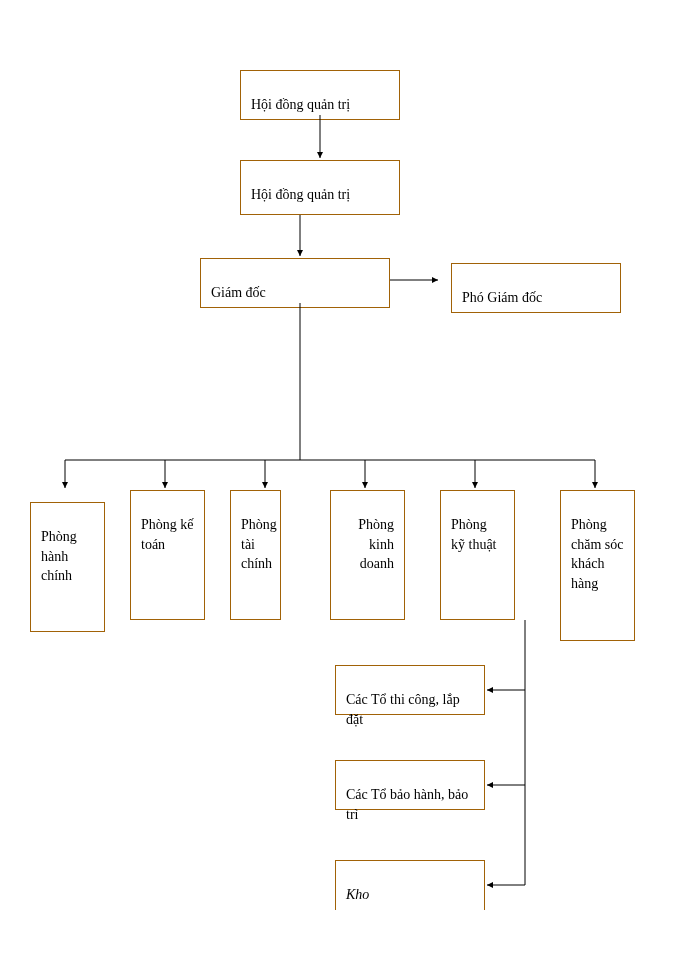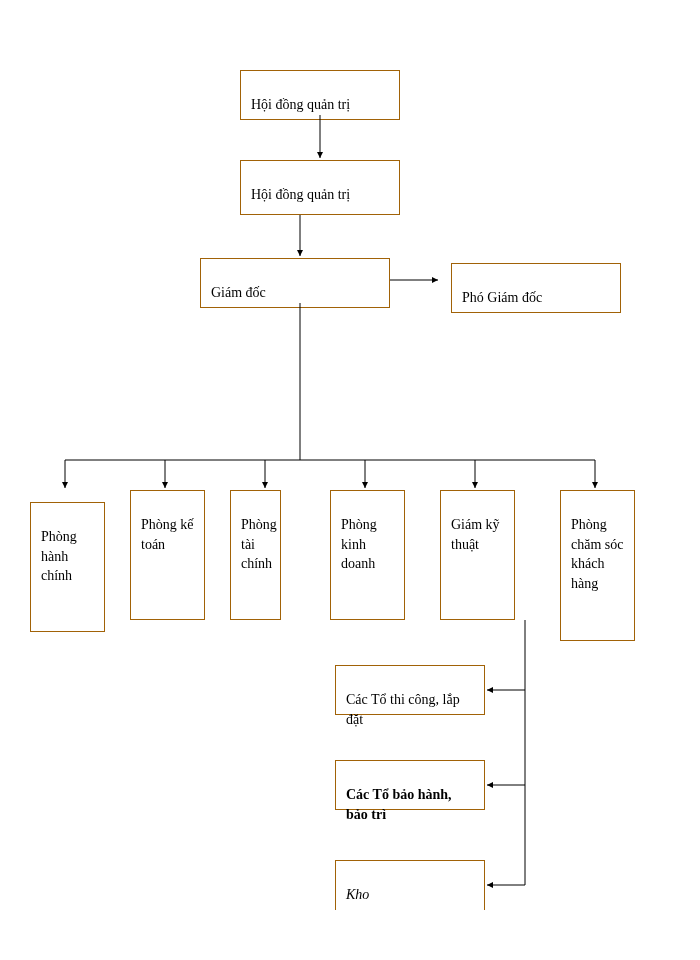--- a/index.html
+++ b/index.html
@@ -49,37 +49,37 @@
 </div>
 
 <div class="box" style="left:130px; top:490px; width:75px; height:130px;">
   <span>Phòng kế toán</span>
 </div>
 
 <div class="box" style="left:230px; top:490px; width:51px; height:130px;">
   <span>Phòng tài chính</span>
 </div>
 
-<div class="box" style="left:330px; top:490px; width:75px; height:130px;">
+<div class="box" style="left:330px; top:490px; width:75px; height:130px;text-align:right;">
   <span>Phòng kinh doanh</span>
 </div>
 
 <div class="box" style="left:440px; top:490px; width:75px; height:130px;">
-  <span>Giám kỹ thuật</span>
+  <span>Phòng kỹ thuật</span>
 </div>
 
 <div class="box" style="left:560px; top:490px; width:75px; height:151px;">
   <span>Phòng chăm sóc khách hàng</span>
 </div>
 
 <div class="box" style="left:335px; top:665px; width:150px; height:50px;">
   <span>Các Tổ thi công, lắp đặt</span>
 </div>
 
-<div class="box" style="left:335px; top:760px; width:150px; height:32px;font-weight:bold;">
+<div class="box" style="left:335px; top:760px; width:150px; height:32px;">
   <span>Các Tổ bảo hành, bảo trì</span>
 </div>
 
 <div class="box" style="left:335px; top:860px; width:150px; height:50px; border-bottom:none;font-style:italic;">
   <span>Kho</span>
 </div>
 
 <svg class="arrows">
   <defs>
     <marker id="arrowhead" markerWidth="8" markerHeight="8" refX="6" refY="3" orient="auto">

